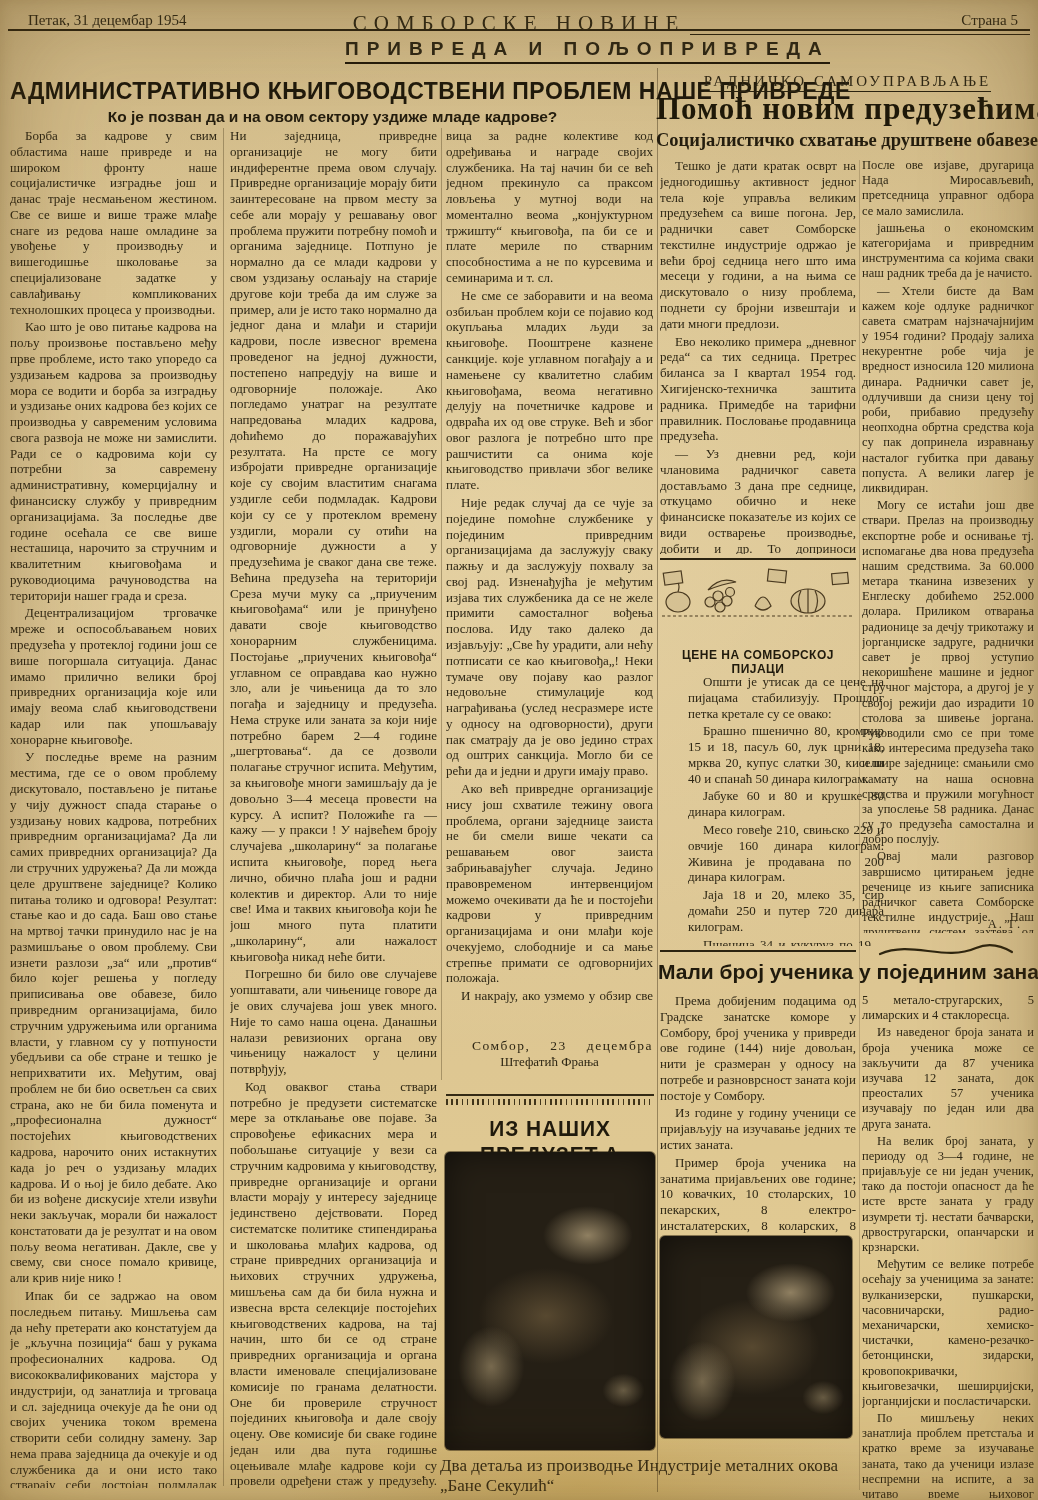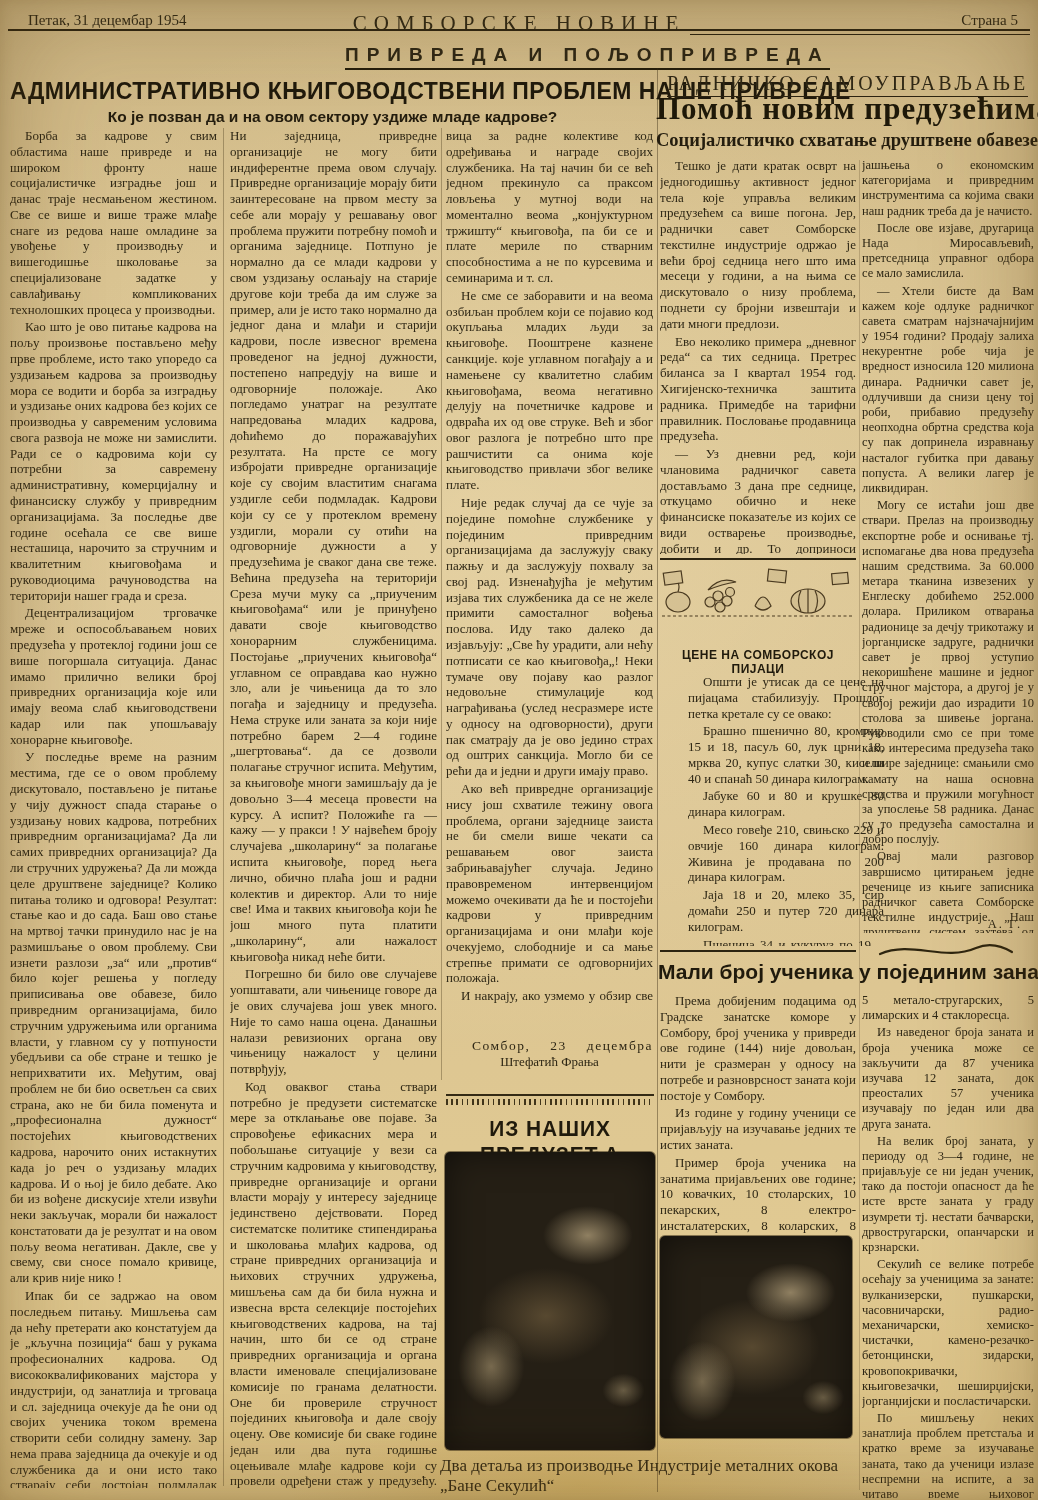--- a/index.html
+++ b/index.html
@@ -13,21 +13,21 @@
     box-shadow:inset 0 0 110px rgba(92,62,18,.38), inset 0 0 14px rgba(120,90,40,.22);}
   .abs{position:absolute;}
   .rule{position:absolute;background:#2b2310;}
   .vrule{position:absolute;width:1px;background:rgba(62,46,18,.34);}
   .sans{font-family:"Liberation Sans","DejaVu Sans",sans-serif;}
   .masthead{letter-spacing:7px;font-size:21px;}
   .smallhead{font-size:15px;}
   .banner{font-weight:bold;font-size:19px;letter-spacing:8px;border-bottom:2.5px solid #241c0b;padding-bottom:3px;white-space:nowrap;}
   .h-main{font-weight:bold;font-size:23px;letter-spacing:.5px;white-space:nowrap;text-align:center;color:#201a0c;}
   .h-sub{font-weight:bold;font-size:15.5px;text-align:center;color:#241d0e;}
-  .kicker{font-size:20px;letter-spacing:3px;border-bottom:1px solid #2b2310;padding-bottom:2px;}
+  .kicker{font-size:15px;letter-spacing:3px;border-bottom:1px solid #2b2310;padding-bottom:2px;}
   .h-right{font-weight:bold;font-size:31px;letter-spacing:1px;text-align:center;color:#1f1909;white-space:nowrap;}
   .h-right-sub{font-weight:bold;font-size:18.5px;text-align:center;color:#241d0e;white-space:nowrap;}
   .h-market{font-weight:bold;font-size:12px;text-align:center;letter-spacing:.5px;color:#201a0c;}
   .h-apprent{font-weight:bold;font-size:21px;text-align:center;color:#201a0c;white-space:nowrap;}
   .h-ent{font-weight:bold;font-size:22px;text-align:center;letter-spacing:1px;color:#201a0c;transform:scaleX(.95);transform-origin:center;}
   .col{position:absolute;text-align:justify;line-height:1.215;font-size:13px;overflow:hidden;}
   .narrow{font-size:12.5px;}
   .col p.para{margin:0 0 2px;text-indent:15px;}
   .cont p.para:first-child{text-indent:0;}
   .dateline{margin-top:8px;text-indent:26px;letter-spacing:1.5px;}
@@ -50,21 +50,21 @@
 <body>
 
 <div id="page">
 
   <div class="abs smallhead" style="left:28px;top:12px;">Петак, 31 децембар 1954</div>
   <div class="abs masthead" style="left:0;right:0;top:11px;text-align:center;">СОМБОРСКЕ НОВИНЕ</div>
   <div class="abs smallhead" style="right:20px;top:12px;">Страна 5</div>
   <div class="rule" style="left:8px;right:8px;top:29px;height:2px;"></div>
   <div class="rule" style="left:690px;right:8px;top:34px;height:1px;"></div>
 
-  <div class="abs sans" style="left:345px;top:44px;width:480px;text-align:right;">
+  <div class="abs sans" style="left:345px;top:38px;width:480px;text-align:right;">
     <span class="banner">ПРИВРЕДА  И  ПОЉОПРИВРЕДА</span>
   </div>
 
   <div class="abs sans h-main" style="left:10px;top:78px;width:645px;">АДМИНИСТРАТИВНО КЊИГОВОДСТВЕНИ ПРОБЛЕМ НАШЕ ПРИВРЕДЕ</div>
   <div class="abs sans h-sub" style="left:10px;top:108px;width:645px;">Ко је позван да и на овом сектору уздиже младе кадрове?</div>
 
   <div class="col" style="left:10px;top:128px;width:207px;height:1360px;">
       <p class="para">Борба за кадрове у свим областима наше привреде и на широком фронту наше социјалистичке изградње још и данас траје несмањеном жестином. Све се више и више траже млађе снаге из редова наше омладине за увођење у производњу и вишегодишње школовање за специјализоване задатке у савлађивању компликованих технолошких процеса у производњи.</p>
       <p class="para">Као што је ово питање кадрова на пољу произвоње постављено међу прве проблеме, исто тако упоредо са уздизањем кадрова за производњу мора се водити и борба за изградњу и уздизање оних кадрова без којих се производња у савременим условима свога развоја не може ни замислити. Ради се о кадровима који су потребни за савремену административну, комерцијалну и финансиску службу у привредним организацијама. За последње две године осећала се све више несташица, нарочито за стручним и квалитетним књиговођама и руководиоцима рачуноводства на територији нашег града и среза.</p>
       <p class="para">Децентрализацијом трговачке мреже и оспособљавањем нових предузећа у протеклој години још се више погоршала ситуација. Данас имамо прилично велики број привредних организација које или имају веома слаб књиговодствени кадар или пак упошљавају хонорарне књиговође.</p>
@@ -96,22 +96,22 @@
   </div>
   <div class="abs h-right" style="left:656px;top:91px;width:380px;">Помоћ новим предузећима</div>
   <div class="abs h-right-sub" style="left:656px;top:130px;width:380px;">Социјалистичко схватање друштвене обавезе</div>
 
   <div class="col" style="left:660px;top:158px;width:196px;height:396px;">
       <p class="para">Тешко је дати кратак осврт на једногодишњу активност једног тела које управља великим предузећем са више погона. Јер, раднички савет Сомборске текстилне индустрије одржао је већи број седница него што има месеци у години, а на њима се дискутовало о низу проблема, поднети су бројни извештаји и дати многи предлози.</p>
       <p class="para">Ево неколико примера „дневног реда“ са тих седница. Претрес биланса за I квартал 1954 год. Хигијенско-техничка заштита радника. Примедбе на тарифни правилник. Пословање продавница предузећа.</p>
       <p class="para">— Уз дневни ред, који члановима радничког савета достављамо 3 дана пре седнице, откуцамо обично и неке финансиске показатеље из којих се види остварење производње, добити и др. То доприноси конкретнијој дискусији. Од 1 јануара издаваћемо и месечни билтен у коме ће се третирати текућа проблематика предузећа и давати стручна об-</p>
     </div>
   <div class="col cont narrow" style="left:862px;top:158px;width:172px;height:775px;">
+      <p class="para">После ове изјаве, другарица Нада Миросављевић, претседница управног одбора се мало замислила.</p>
       <p class="para">јашњења о економским категоријама и привредним инструментима са којима сваки наш радник треба да је начисто.</p>
-      <p class="para">После ове изјаве, другарица Нада Миросављевић, претседница управног одбора се мало замислила.</p>
       <p class="para">— Хтели бисте да Вам кажем које одлуке радничког савета сматрам најзначајнијим у 1954 години? Продају залиха некурентне робе чија је вредност износила 120 милиона динара. Раднички савет је, одлучивши да снизи цену тој роби, прибавио предузећу неопходна обртна средства која су пак допринела изравнању насталог губитка при давању попуста. А велики лагер је ликвидиран.</p>
       <p class="para">Могу се истаћи још две ствари. Прелаз на производњу експортне робе и оснивање тј. испомагање два нова предузећа нашим средствима. За 60.000 метара тканина извезених у Енглеску добићемо 252.000 долара. Приликом отварања радионице за дечју трикотажу и јорганџиске задруге, раднички савет је првој уступио некоришћене машине и једног стручног мајстора, а другој је у својој режији дао израдити 10 столова за шивење јоргана. Руководили смо се при томе како интересима предузећа тако и шире заједнице: смањили смо камату на наша основна средства и пружили могућност за упослење 58 радника. Данас су то предузећа самостална и добро послују.</p>
       <p class="para">Овај мали разговор завршисмо цитирањем једне реченице из књиге записника радничког савета Сомборске текстилне индустрије. „Наш друштвени систем захтева од радника да буду не само вредни, већ и довољно стручни да управљају предузећем и одлучују о судбини својој и целе наше заједнице“.</p>
     </div>
   <div class="col sig narrow" style="left:862px;top:912px;width:160px;height:20px;">А. Г.</div>
 
   <div class="rule" style="left:660px;width:196px;top:558px;height:1.5px;"></div>
 
   <svg class="abs" style="left:660px;top:566px;" width="196" height="52" viewBox="0 0 196 52">
     <g stroke="#4a3a20" fill="rgba(74,58,32,.08)" stroke-width="1.2">
@@ -151,21 +151,21 @@
   <div class="abs sans h-apprent" style="left:658px;top:960px;width:378px;">Мали број ученика у појединим занатима</div>
   <div class="col" style="left:660px;top:993px;width:196px;height:240px;">
       <p class="para">Према добијеним подацима од Градске занатске коморе у Сомбору, број ученика у привреди ове године (144) није довољан, нити је сразмеран у односу на потребе и разноврсност заната који постоје у Сомбору.</p>
       <p class="para">Из године у годину ученици се пријављују на изучавање једних те истих заната.</p>
       <p class="para">Пример броја ученика на занатима пријављених ове године; 10 ковачких, 10 столарских, 10 пекарских, 8 електро-инсталатерских, 8 коларских, 8 занатско-кројачких, 7 машинских, 7 мушко-кројачких, 5 браварских</p>
     </div>
   <div class="col cont narrow" style="left:862px;top:993px;width:172px;height:505px;">
       <p class="para">5 метало-стругарских, 5 лимарских и 4 стаклоресца.</p>
       <p class="para">Из наведеног броја заната и броја ученика може се закључити да 87 ученика изучава 12 заната, док преосталих 57 ученика изучавају по један или два друга заната.</p>
       <p class="para">На велик број заната, у периоду од 3—4 године, не пријављује се ни један ученик, тако да постоји опасност да ће исте врсте заната у граду изумрети тј. нестати бачварски, дрвостругарски, опанчарски и крзнарски.</p>
-      <p class="para">Секулић се велике потребе осећају за ученицима за занате: вулканизерски, пушкарски, часовничарски, радио-механичарски, хемиско-чистачки, камено-резачко-бетонцински, зидарски, кровопокривачки, књиговезачки, шеширџијски, јорганџијски и посластичарски.</p>
+      <p class="para">Међутим се велике потребе осећају за ученицима за занате: вулканизерски, пушкарски, часовничарски, радио-механичарски, хемиско-чистачки, камено-резачко-бетонцински, зидарски, кровопокривачки, књиговезачки, шеширџијски, јорганџијски и посластичарски.</p>
       <p class="para">По мишљењу неких занатлија проблем претстаља и кратко време за изучавање заната, тако да ученици излазе неспремни на испите, а за читаво време њиховог школовања мајстор мора да их плаћа а на крају нема користи од ученика, нема квалификованог радника тј. помоћника.</p>
     </div>
 
   <div class="comb" style="left:446px;top:1094px;width:208px;"></div>
   <div class="abs sans h-ent" style="left:446px;top:1116px;width:208px;">ИЗ НАШИХ ПРЕДУЗЕЋА</div>
 
   <div class="photo" style="left:445px;top:1152px;width:210px;height:298px;"></div>
   <div class="photo" style="left:660px;top:1236px;width:192px;height:202px;"></div>
   <div class="abs caption" style="left:440px;top:1456px;width:418px;">Два детаља из производње Индустрије металних окова „Бане Секулић“</div>
 

